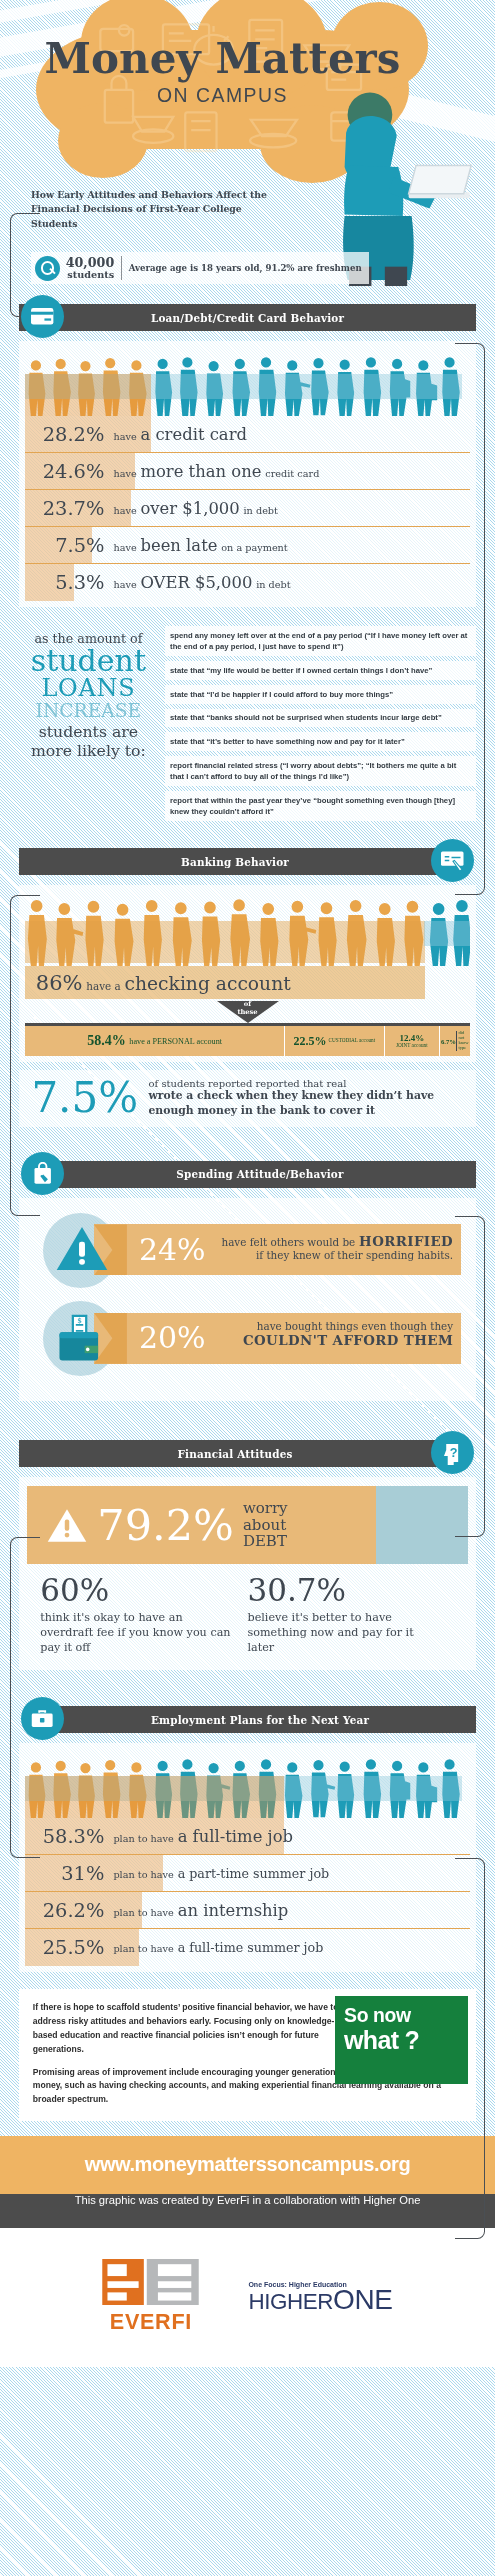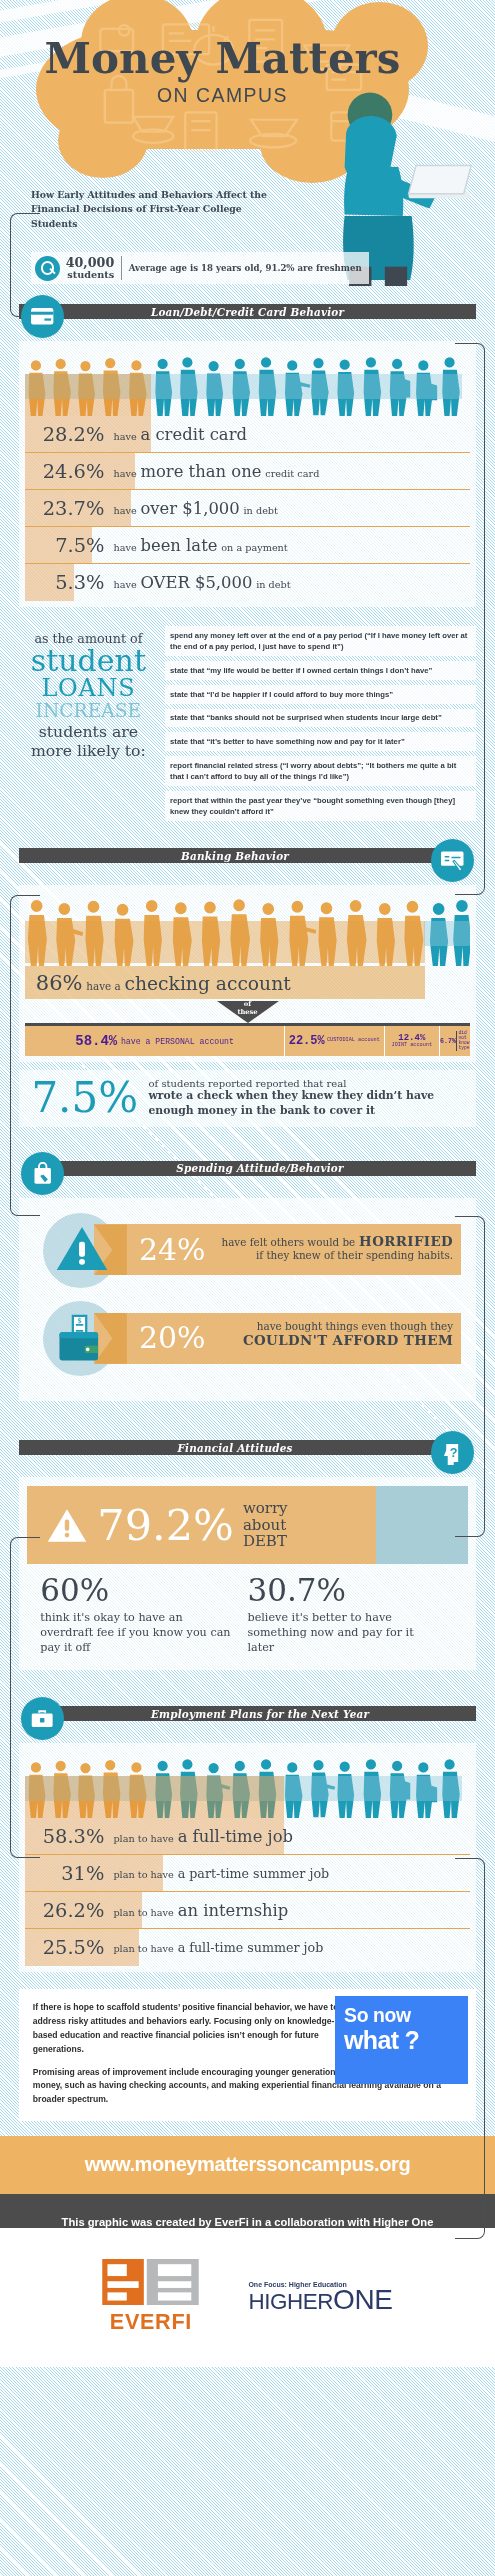--- a/index.html
+++ b/index.html
@@ -102,22 +102,22 @@
   .laptop-guy {
     position: absolute; right: 22.4px; top: 88px; width: 157px; height: 201px; z-index: 4;
   }
 
   
   .rail { position: absolute; border: 1.5px solid #4a4f54; z-index: 1; }
 
   
   .secwrap { position: relative; margin: 0 19.4px; height: 37px; }
   .secbar {
-    position: absolute; left: 0; right: 0; top: 6px; height: 15px;
-    background: #4c4c4c; display: flex; align-items: center; justify-content: center; font-style: italic;
+    position: absolute; left: 0; right: 0; top: 6px; height: 27px;
+    background: #4c4c4c; display: flex; align-items: center; justify-content: center;
   }
   .secbar span {
     font-family: "DejaVu Serif", "Liberation Serif", serif;
     color: #fff; font-size: 10.4px; font-weight: 700; letter-spacing: 0.2px;
   }
   .secicon {
     position: absolute; width: 43px; height: 43px; border-radius: 50%;
     background: #1d9cb7; top: -3px; display: flex; align-items: center; justify-content: center;
     z-index: 3;
   }
@@ -210,21 +210,21 @@
     border-right: 31px solid transparent; border-bottom: 0;
     border-top: 22.4px solid #4c4c4c; top: 0;
   }
   .ofthese-lbl {
     position: absolute; left: 50%; transform: translateX(-50%); top: 0.7px;
     color: #fff; font-size: 6.7px; font-weight: 700; text-align: center; line-height: 1.15; z-index: 2;
     font-family: "DejaVu Serif","Liberation Serif",serif;
   }
   .acct-strip {
     display: flex; height: 33px; border-top: 3px solid #4c4c4c;
-    font-family: Liberation Mono, monospace; color: #4c1d95;
+    font-family: Liberation Serif, serif; color: #14532d;
   }
   .acct-seg {
     background: #e8b978; display: flex; align-items: center; justify-content: center;
     border-right: 1.5px solid #fff; padding: 0 3px; text-align: center;
   }
   .acct-seg:last-child { border-right: none; }
 
   .bigpct {
     display: flex; align-items: center; margin: 7.5px 19.4px 0 19.4px;
     background: rgba(255,255,255,0.65); padding: 7.5px 12px;
@@ -296,32 +296,32 @@
   }
 
   
   .concl {
     position: relative; margin: 16.4px 19.4px 0 19.4px; background: #fff; padding: 12px 13.4px 13.4px 13.4px;
   }
   .concl p { font-size: 8.6px; font-weight: 700; line-height: 1.62; color: #2e2e2e; }
   .concl p.first { width: 74%; margin-bottom: 9px; }
   .sonow {
     position: absolute; right: 7.5px; top: 7.5px; width: 133px; height: 88px;
-    background: #3b82f6; color: #fff; padding: 7.5px 9px;
+    background: #15803d; color: #fff; padding: 7.5px 9px;
   }
   .sonow .s1 { font-size: 19.4px; font-weight: 700; letter-spacing: -0.4px; }
   .sonow .s2 { font-size: 25px; font-weight: 700; letter-spacing: -0.7px; line-height: 1; margin-top: 1.5px; }
 
   .urlbar {
     margin-top: 15px; background: #efb463; height: 58px;
     display: flex; align-items: center; justify-content: center;
   }
   .urlbar span { color: #fff; font-size: 20px; font-weight: 700; letter-spacing: -0.4px; }
   .credit {
-    background: #4c4c4c; height: 34px; display: flex; align-items: flex-end; justify-content: center; font-weight: bold;
+    background: #4c4c4c; height: 34px; display: flex; align-items: flex-start; justify-content: center;
   }
   .credit span { color: #fff; font-size: 11.2px; }
   .logos {
     background: #fff; height: 139px; display: flex; align-items: center; justify-content: center; gap: 49px;
   }
   .everfi { text-align: center; }
   .everfi-mark { width: 97px; height: 46px; position: relative; margin: 0 auto; }
   .everfi-name { font-size: 21.6px; font-weight: 700; color: #e0701f; letter-spacing: 0.7px; margin-top: 4.5px; }
   .h1logo { text-align: left; }
   .h1-tag { font-size: 7px; font-weight: 700; color: #2b3a66; margin-bottom: -2.2px; }

